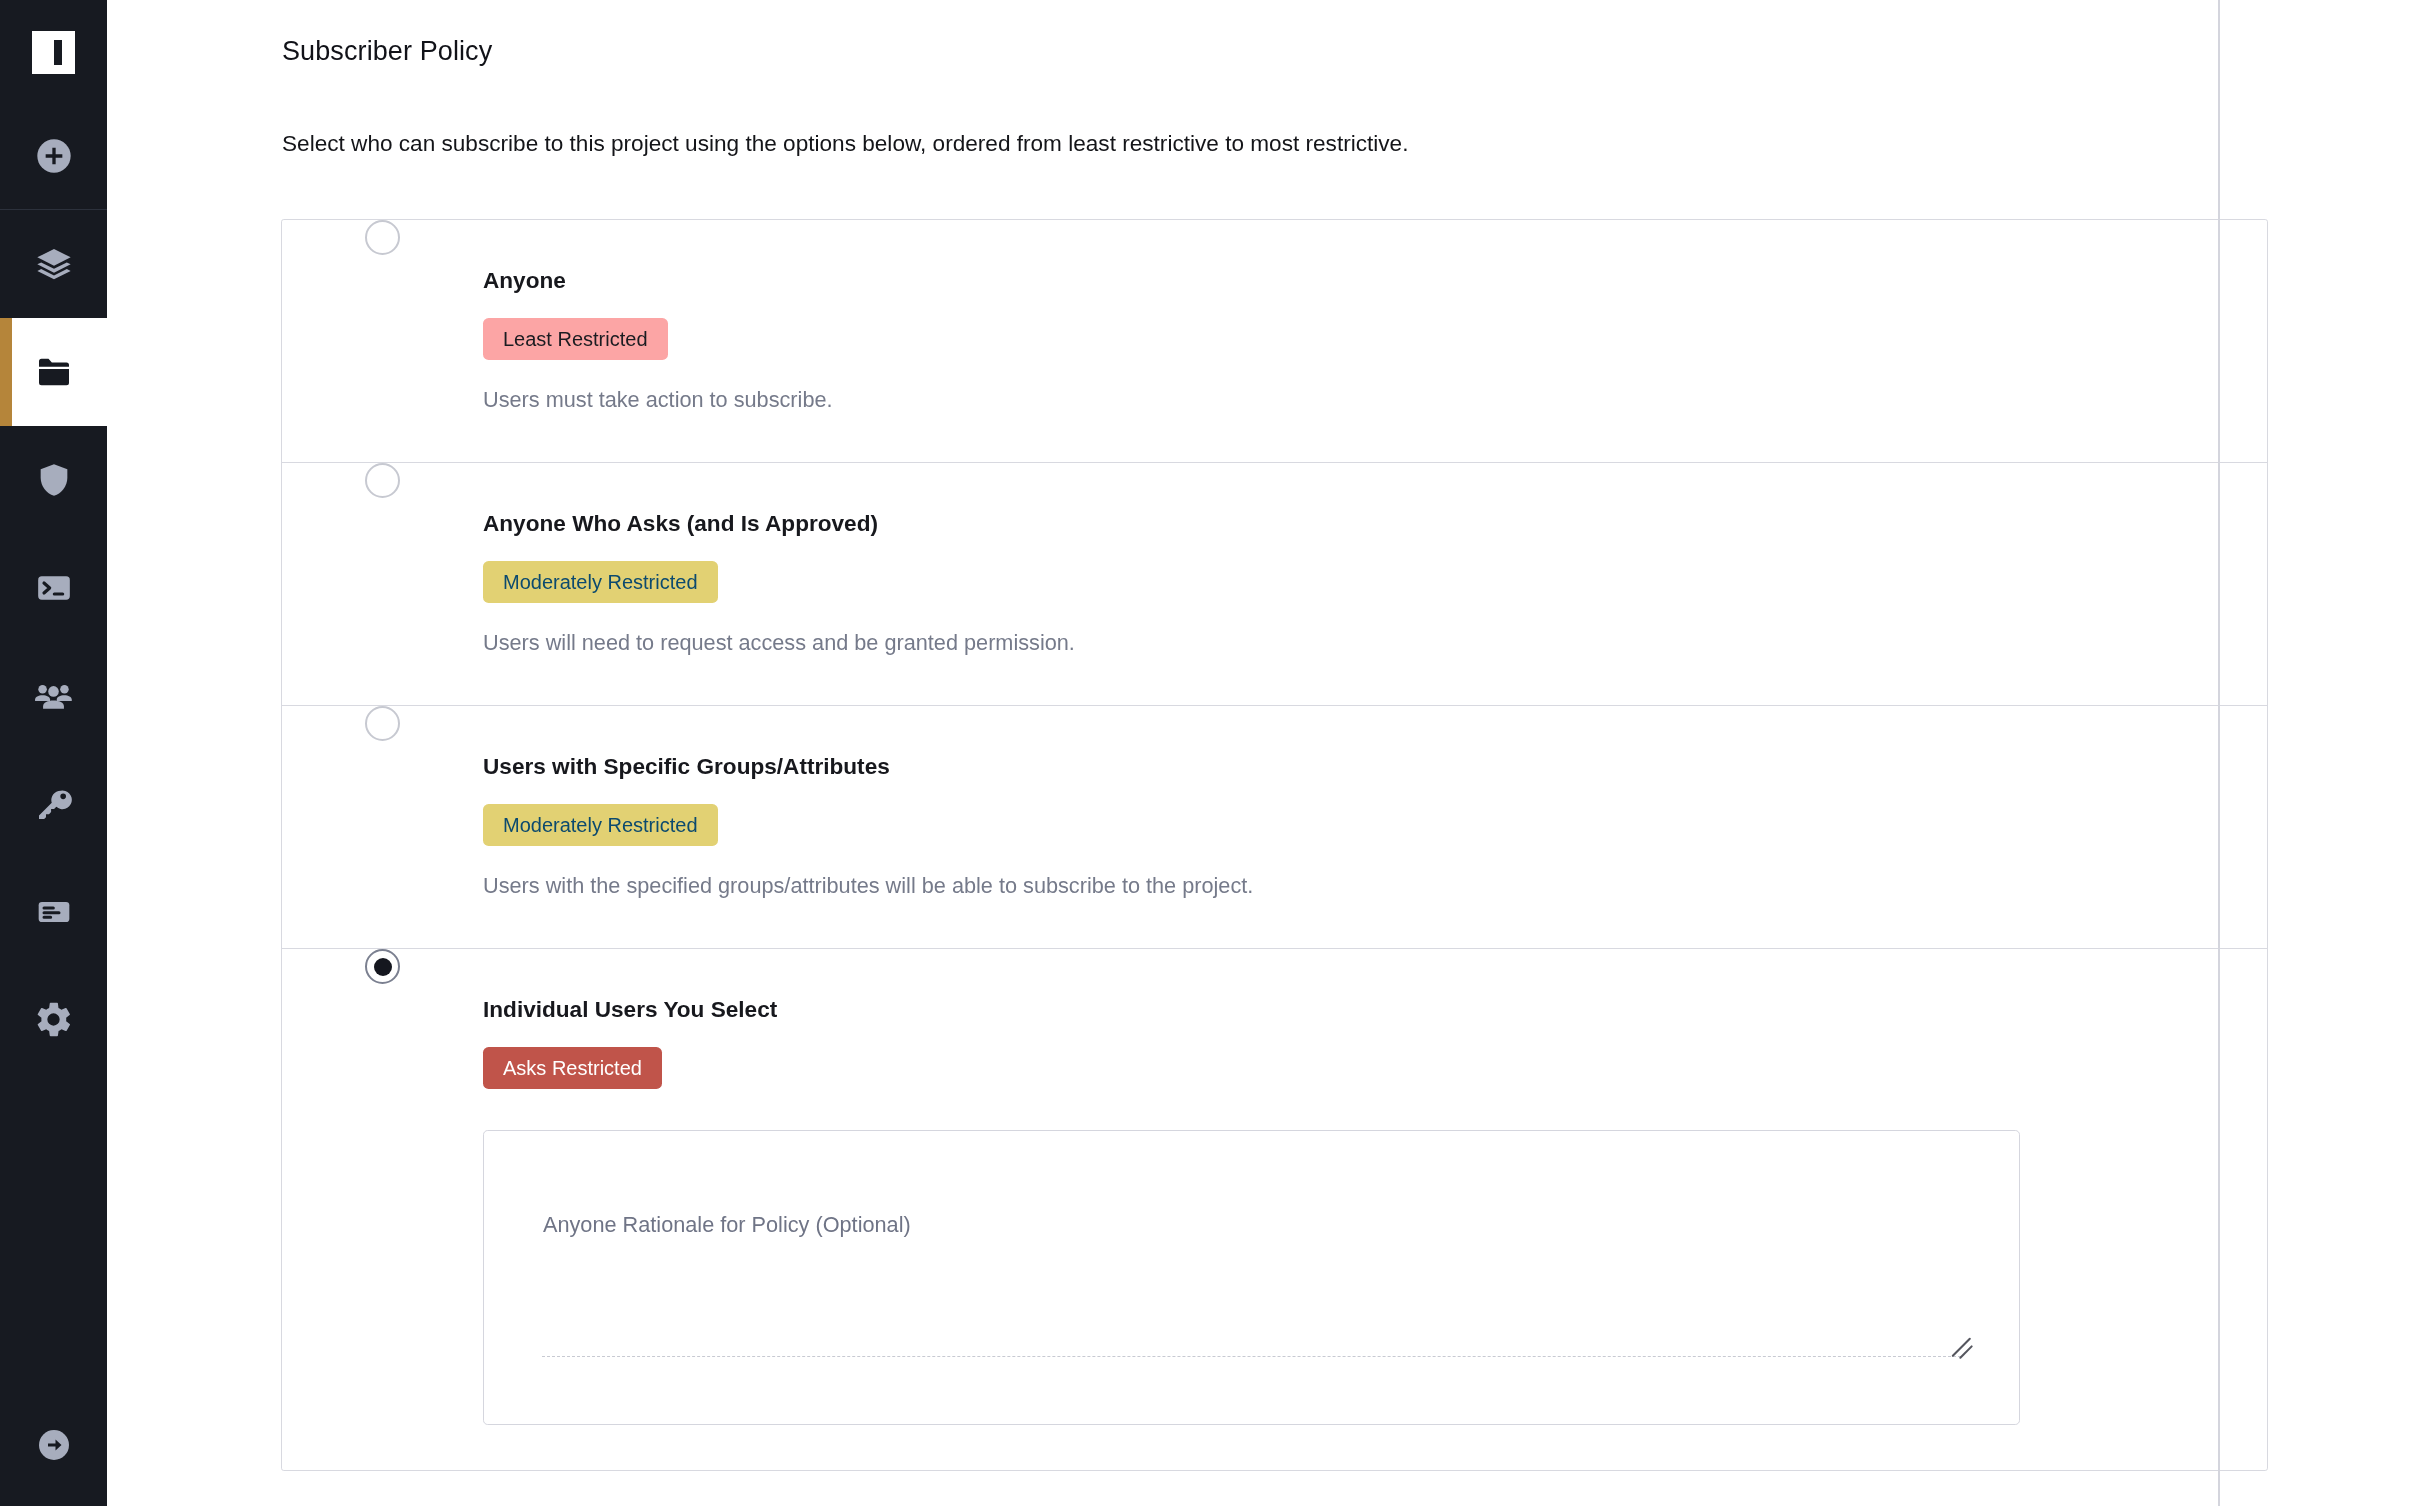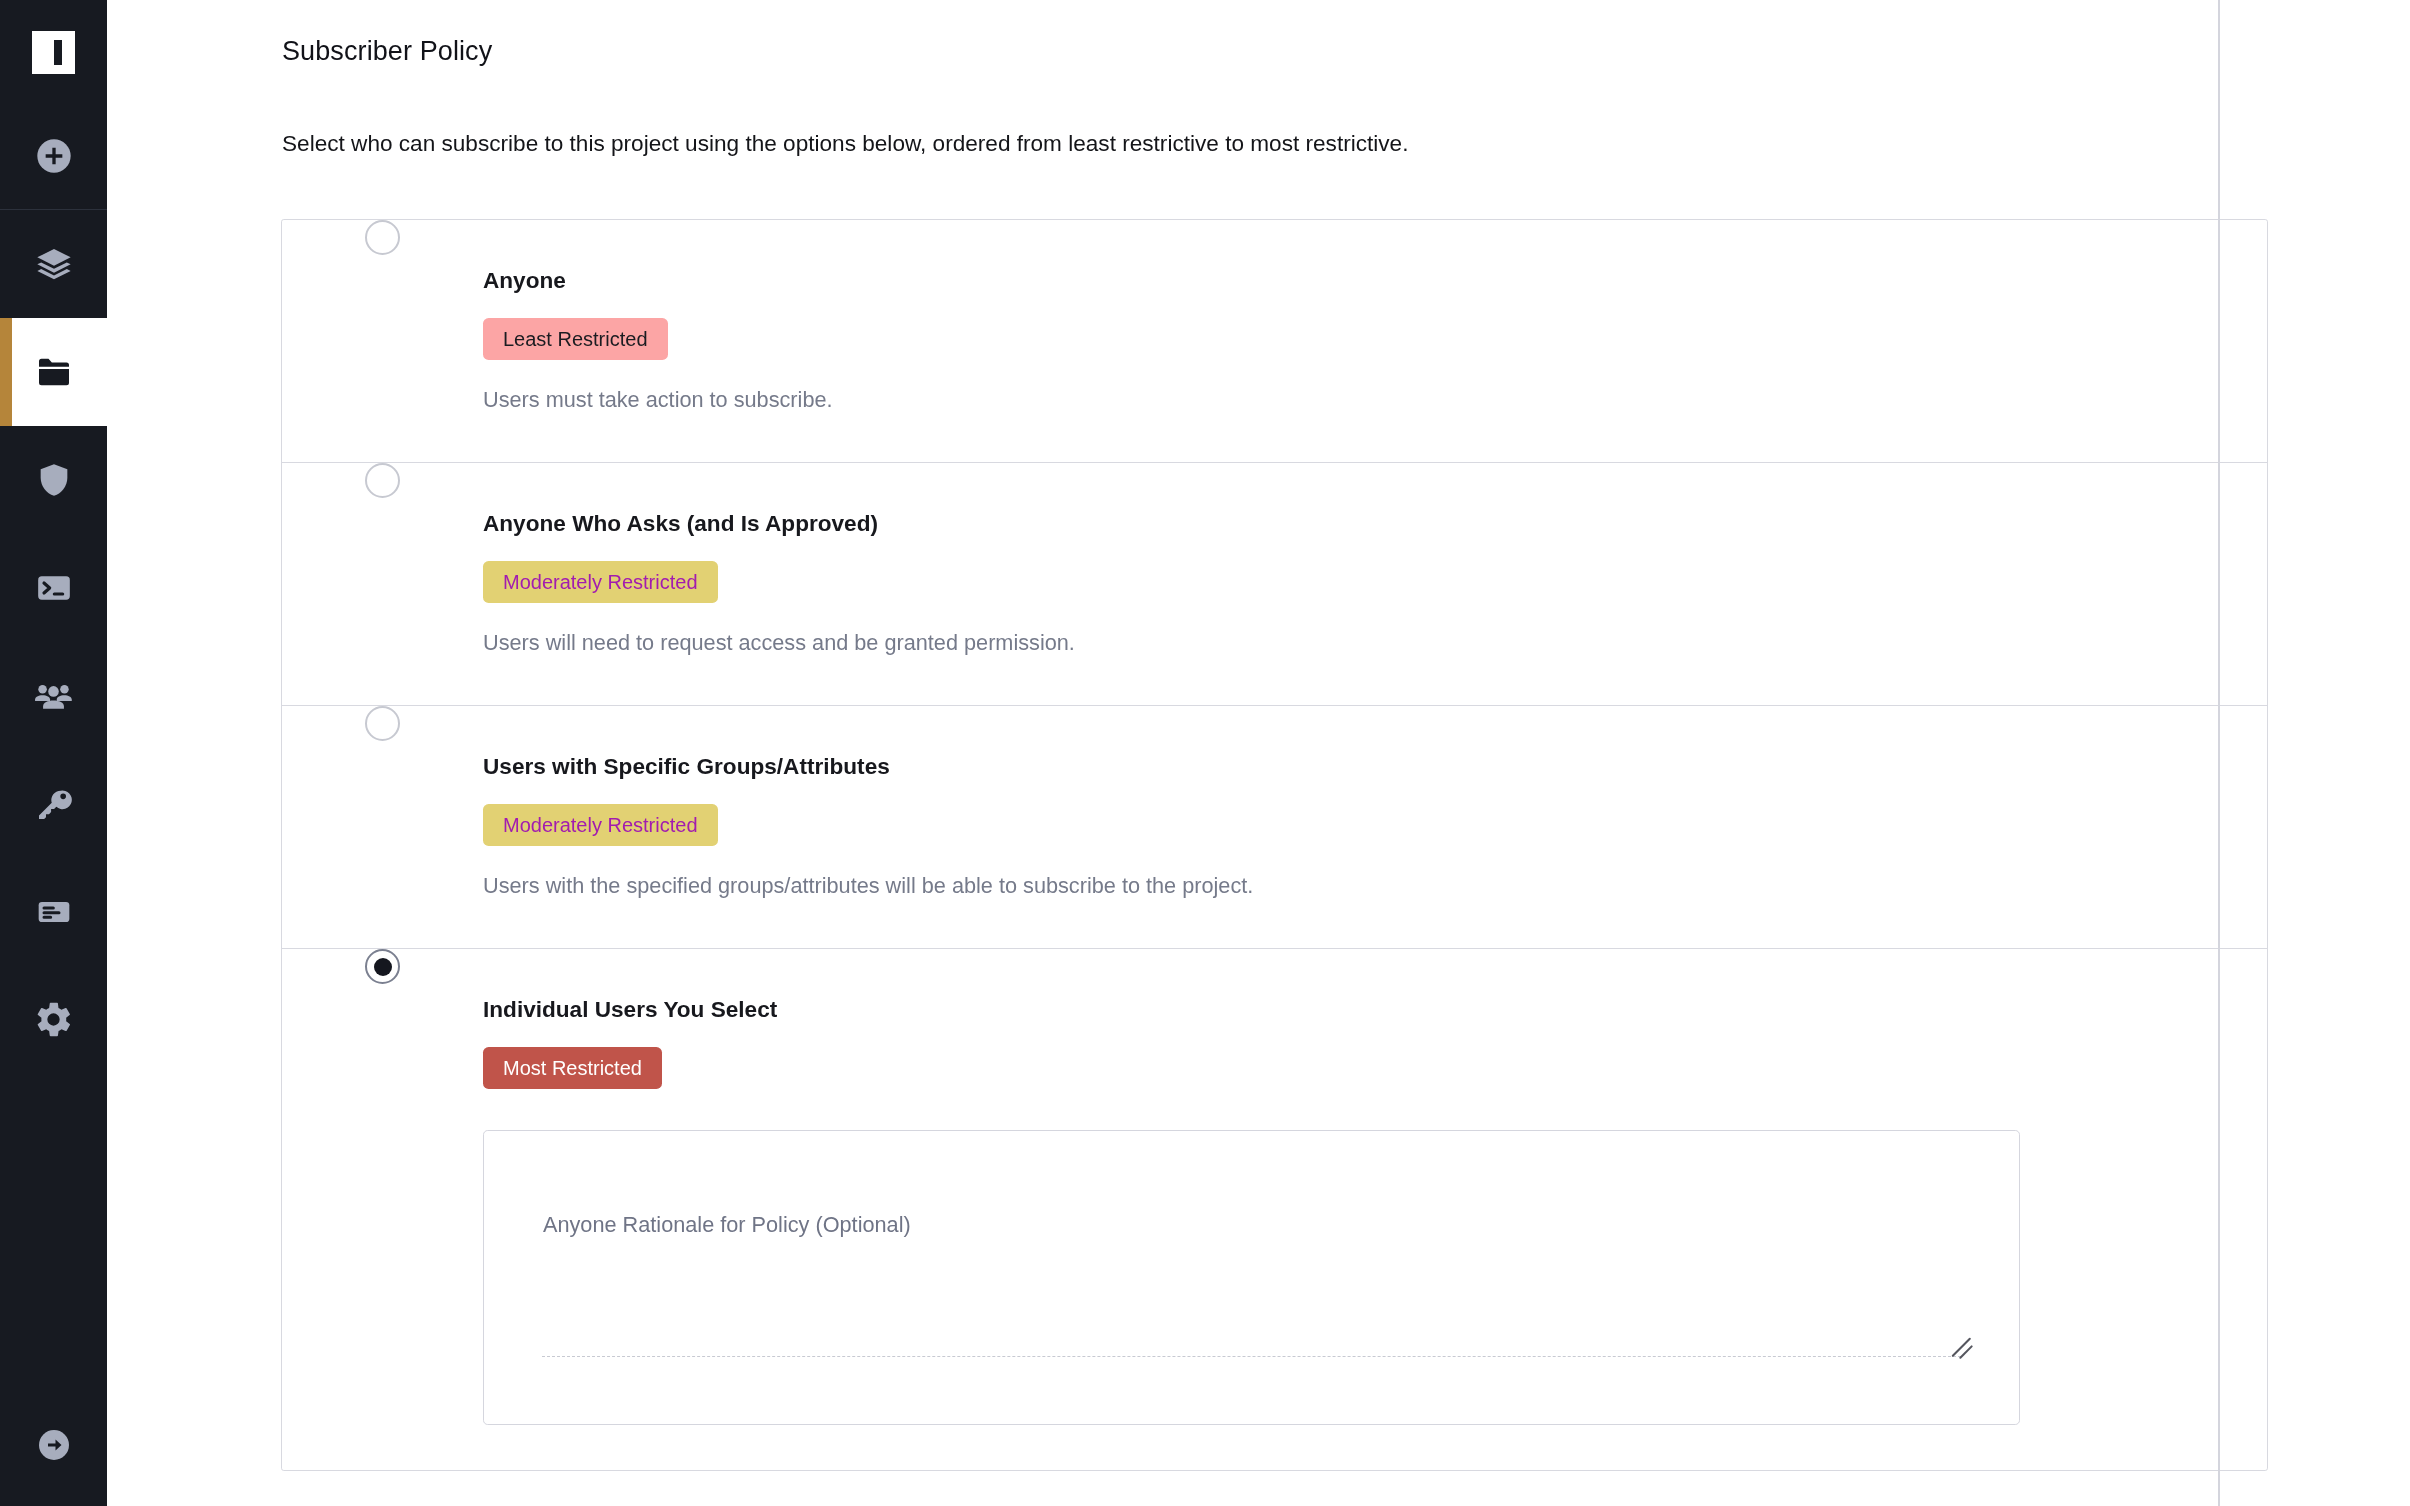--- a/index.html
+++ b/index.html
@@ -205,21 +205,21 @@
   .badge {
     display: inline-block;
     margin-top: 24.5px;
     padding: 10.4px 20px 11.3px 20px;
     border-radius: 5.6px;
     font-size: 20px;
     font-weight: 400;
     line-height: 1;
   }
   .badge.green  { background: #fca5a5; color: #1b1c21; }
-  .badge.yellow { background: #e2d173; color: #a21caf; }
+  .badge.yellow { background: #e2d173; color: #0c4a6e; }
   .badge.red    { background: #c0544a; color: #ffffff; }
 
   .option-desc {
     margin-top: 27px;
     font-size: 21.7px;
     font-weight: 400;
     color: #757a8a;
     line-height: 1.2;
   }
 
@@ -411,21 +411,21 @@
         </div>
 
         <div class="option-row">
           <div class="radio-col">
             <div class="radio checked">
               <div class="dot"></div>
             </div>
           </div>
           <div class="option-body">
             <div class="option-title">Individual Users You Select</div>
-            <span class="badge red">Most Restricted</span>
+            <span class="badge red">Asks Restricted</span>
 
             <div class="rationale-wrap">
               <div class="rationale-placeholder">Anyone Rationale for Policy (Optional)</div>
               <div class="rationale-underline"></div>
               <span class="resize-handle">
                 <svg width="24.5" height="24.5" viewBox="0 0 26 26">
                   <path d="M3 21 L21 3" stroke="#55565e" stroke-width="2.2" stroke-linecap="round"></path>
                   <path d="M11 23 L23 11" stroke="#55565e" stroke-width="2.2" stroke-linecap="round"></path>
                 </svg>
               </span>

